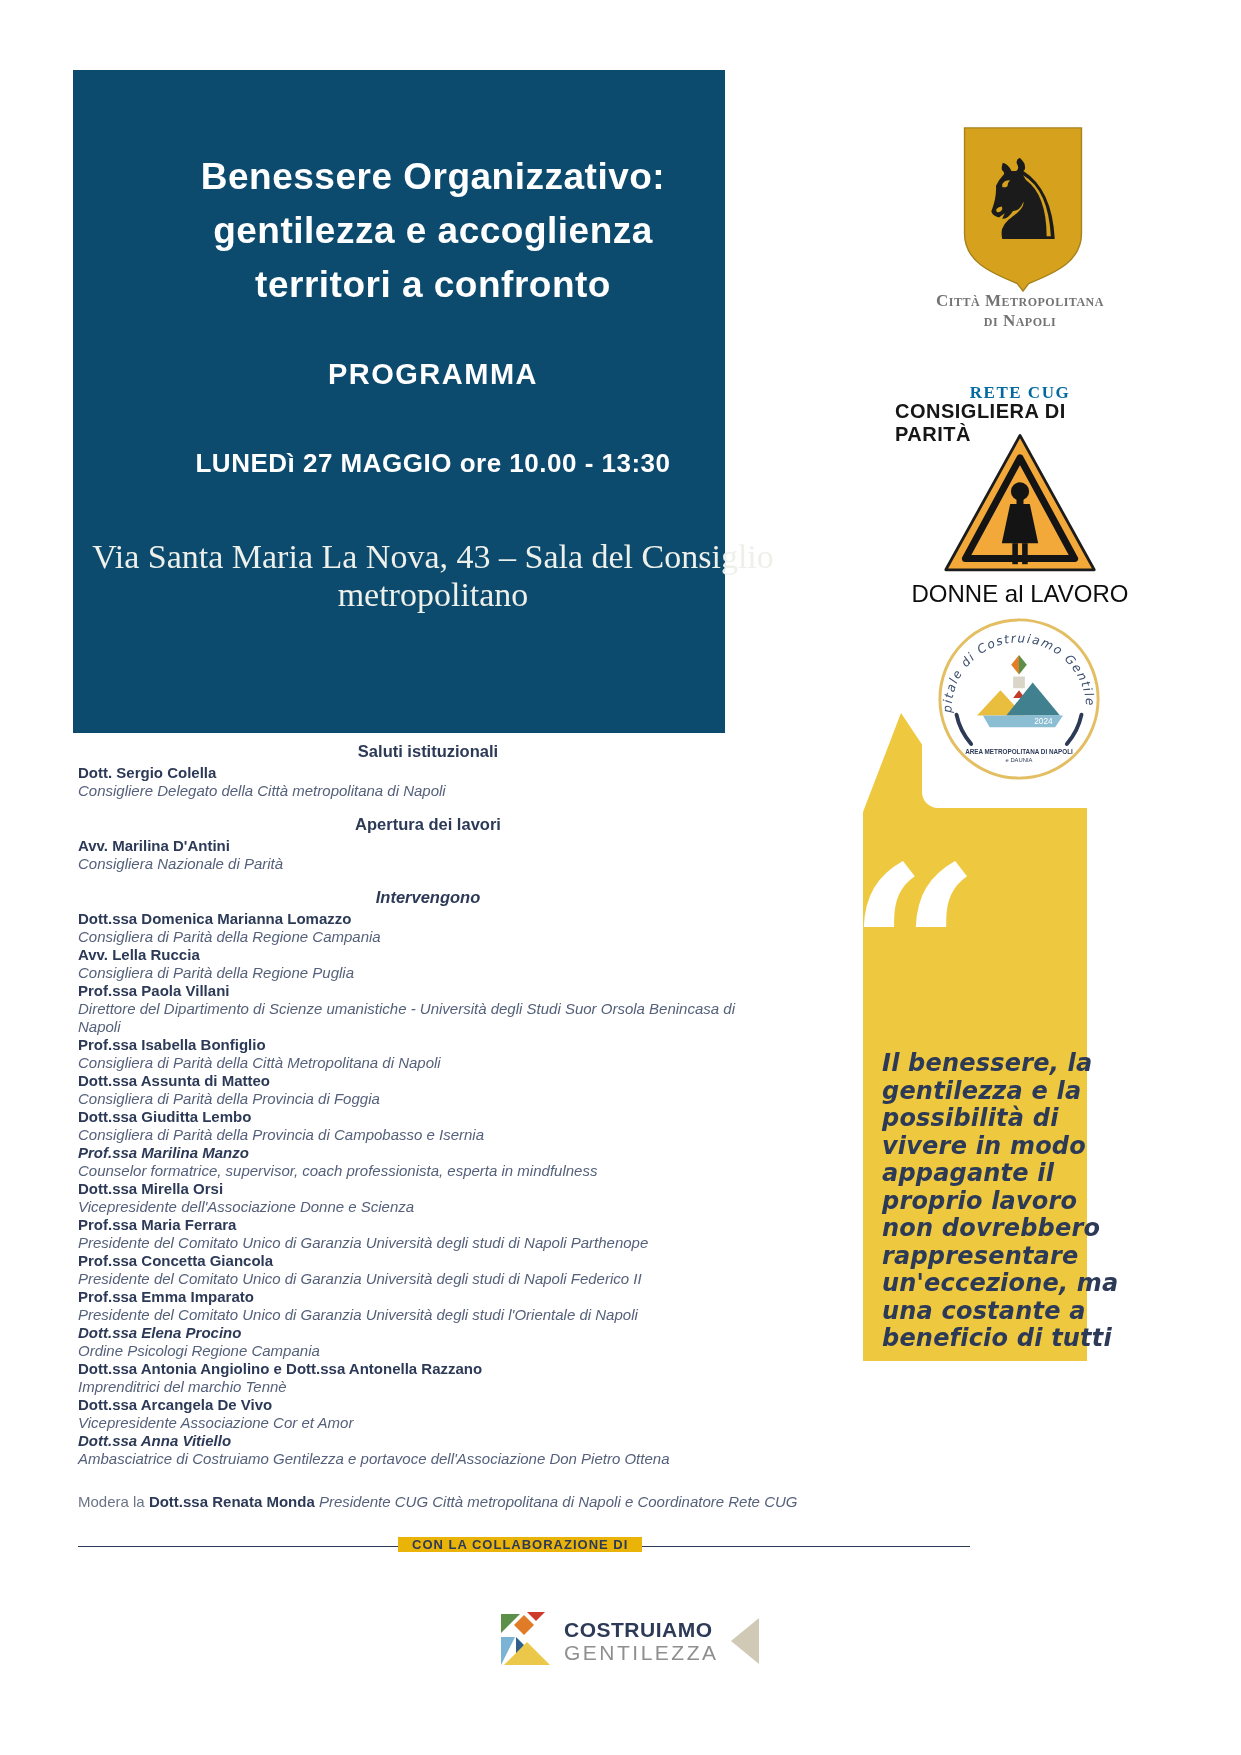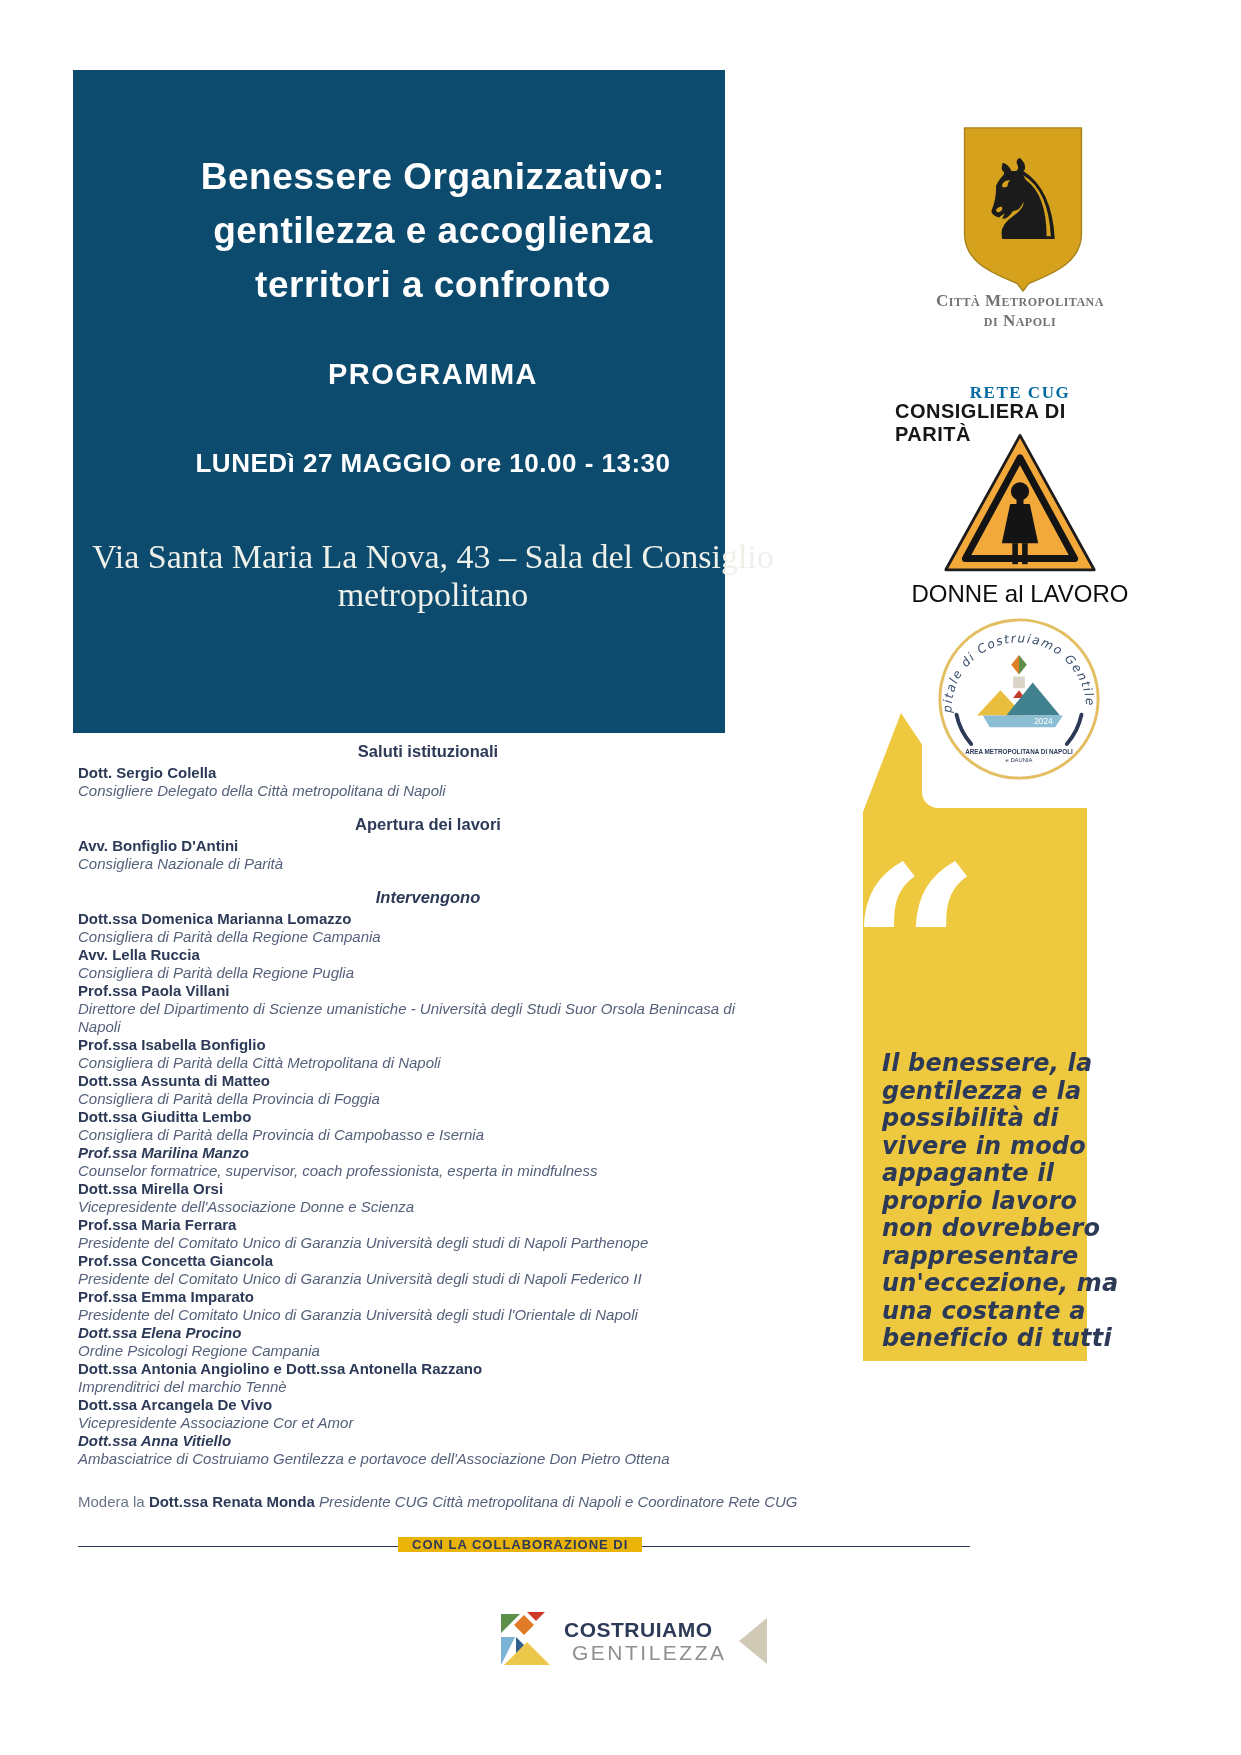--- a/index.html
+++ b/index.html
@@ -59,21 +59,21 @@
   .moderator .name{font-weight:bold;color:#2d3a57;font-style:normal;}
   .moderator .role{font-style:italic;}
 
   
   .divider{position:absolute;left:78px;top:1546px;width:892px;border-top:1.6px solid #2d3a57;}
   .divider-label{position:absolute;left:398px;top:1537px;background:#eab308;padding:0 14px;
                  font-size:13px;font-weight:bold;color:#2d3a57;letter-spacing:1px;}
   .footer-logo{position:absolute;left:500px;top:1612px;display:flex;align-items:center;gap:12px;}
   .footer-words{display:flex;flex-direction:column;line-height:23px;}
   .footer-line1{font-size:21px;font-weight:bold;color:#2d3a57;letter-spacing:0.5px;}
-  .footer-line2{font-size:21px;color:#8f8f8f;letter-spacing:2.5px;margin-left:8px;}
+  .footer-line2{font-size:21px;color:#8f8f8f;letter-spacing:2.5px;}
 </style>
 </head>
 <body>
 
 <div class="page">
 
   <div class="hero">
     <div class="hero-inner">
       <div class="hero-title">
           <div>Benessere Organizzativo:</div>
@@ -160,21 +160,21 @@
     <div class="section">
       <div class="section-heading">Saluti istituzionali</div>
       <div>
           <div class="entry-name">Dott. Sergio Colella</div>
           <div class="entry-role">Consigliere Delegato della Città metropolitana di Napoli</div>
         </div>
     </div>
     <div class="section">
       <div class="section-heading">Apertura dei lavori</div>
       <div>
-          <div class="entry-name">Avv. Bonfiglio D'Antini</div>
+          <div class="entry-name">Avv. Marilina D'Antini</div>
           <div class="entry-role">Consigliera Nazionale di Parità</div>
         </div>
     </div>
     <div class="section">
       <div class="section-heading it">Intervengono</div>
       <div>
           <div class="entry-name">Dott.ssa Domenica Marianna Lomazzo</div>
           <div class="entry-role">Consigliera di Parità della Regione Campania</div>
           <div class="entry-name">Avv. Lella Ruccia</div>
           <div class="entry-role">Consigliera di Parità della Regione Puglia</div>

